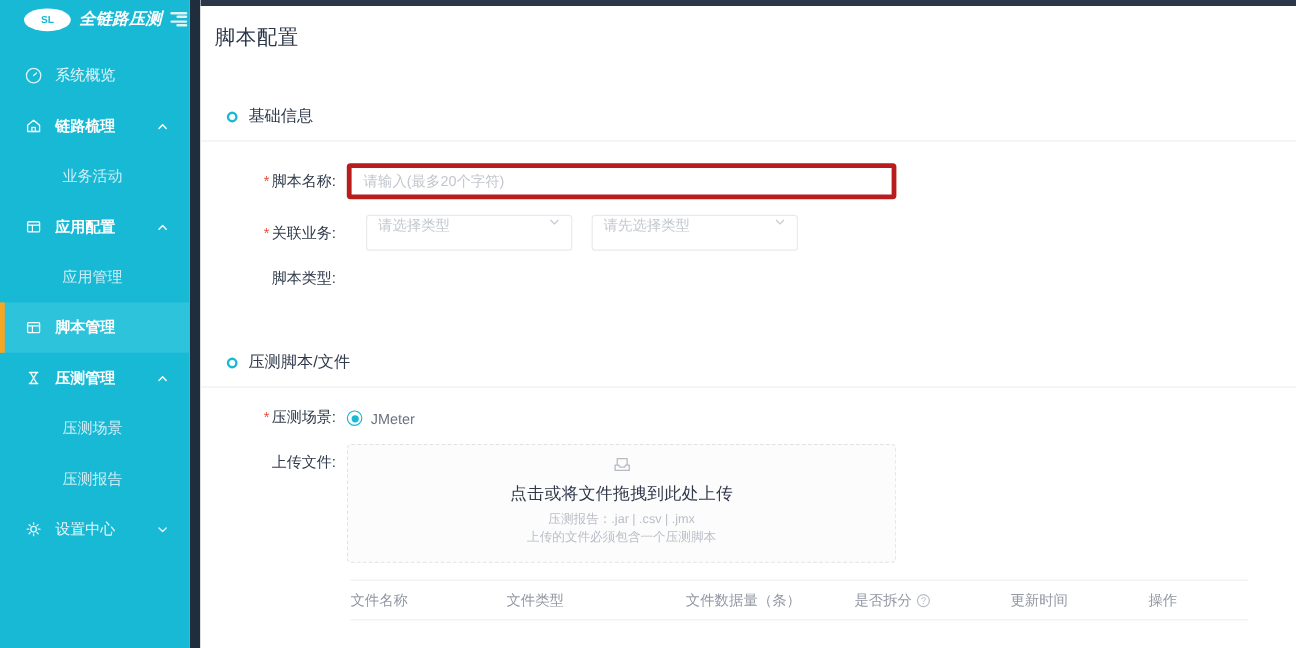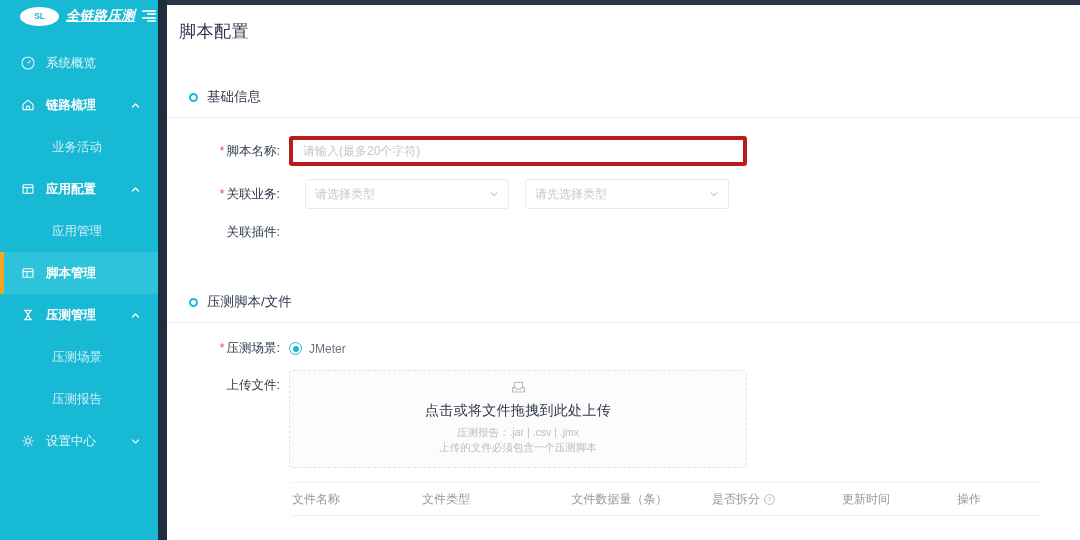--- a/index.html
+++ b/index.html
@@ -19,21 +19,21 @@
     height: 32px; display: flex; align-items: center; padding-left: 20px; gap: 7px;
   }
   .logo-badge {
     width: 39px; height: 19px; border-radius: 50%; background: #ffffff;
     color: #18b9d4; font-size: 8.5px; font-weight: bold;
     display: flex; align-items: center; justify-content: center;
     letter-spacing: -0.2px; flex: none;
   }
   .logo-text {
     color: #ffffff; font-size: 13.5px; font-weight: bold; font-style: italic;
-    letter-spacing: 0.3px; white-space: nowrap; text-decoration: underline;
+    letter-spacing: 0.3px; white-space: nowrap;
   }
   .menu-fold {
     margin-left: auto; margin-right: 9px; width: 14px; height: 12px;
     display: flex; flex-direction: column; justify-content: space-between;
     opacity: .85;
   }
   .menu-fold i { display: block; height: 1.6px; background: #ffffff; border-radius: 1px; }
   .menu-fold i:nth-child(1) { width: 14px; }
   .menu-fold i:nth-child(2) { width: 9px; margin-left: 5px; }
   .menu-fold i:nth-child(3) { width: 14px; }
@@ -98,22 +98,22 @@
     padding-right: 9px; white-space: nowrap; position: relative;
   }
   .req { color: #e8503a; margin-right: 2px; font-size: 12px; }
 
   .text-input {
     width: 458px; height: 30px; border: 4px solid #b91c1c; border-radius: 3px;
     background: #fff; display: flex; align-items: center; padding: 0 10px;
     font-size: 12px; color: #c2c6cc;
   }
   .select {
-    width: 204px; height: 30px; border: 1px solid #e8eaed; border-radius: 3px;
-    background: #fff; display: flex; align-items: center; padding: 0 9px;
+    width: 172px; height: 30px; border: 1px solid #e8eaed; border-radius: 3px;
+    background: #fff; display: flex; align-items: flex-start; padding: 0 9px;
     font-size: 12px; color: #c4c8cf; position: relative;
   }
   .select .chev {
     margin-left: auto; width: 10px; height: 10px;
     display: flex; align-items: center; justify-content: center;
   }
 
   .radio-wrap { display: flex; align-items: center; gap: 7px; }
   .radio {
     width: 13px; height: 13px; border-radius: 50%;
@@ -306,21 +306,21 @@
           <span class="chev">
             <svg width="10" height="10" viewBox="0 0 10 10">
                 <path d="M2 3.6 L5 6.6 L8 3.6" fill="none" stroke="#c9ced5" stroke-width="1.1" stroke-linecap="round" stroke-linejoin="round"></path>
               </svg>
           </span>
         </div>
       </div>
 
       <div class="form-row" style="margin-top:15px;">
         <div class="form-label">
-          <span>关联插件:</span>
+          <span>脚本类型:</span>
         </div>
       </div>
     </div>
 
     <div style="position:absolute; top:293px; left:0; right:0;">
       <div class="section-head">
         <span class="ring"></span>
         <span>压测脚本/文件</span>
       </div>
       <div class="hr"></div>

